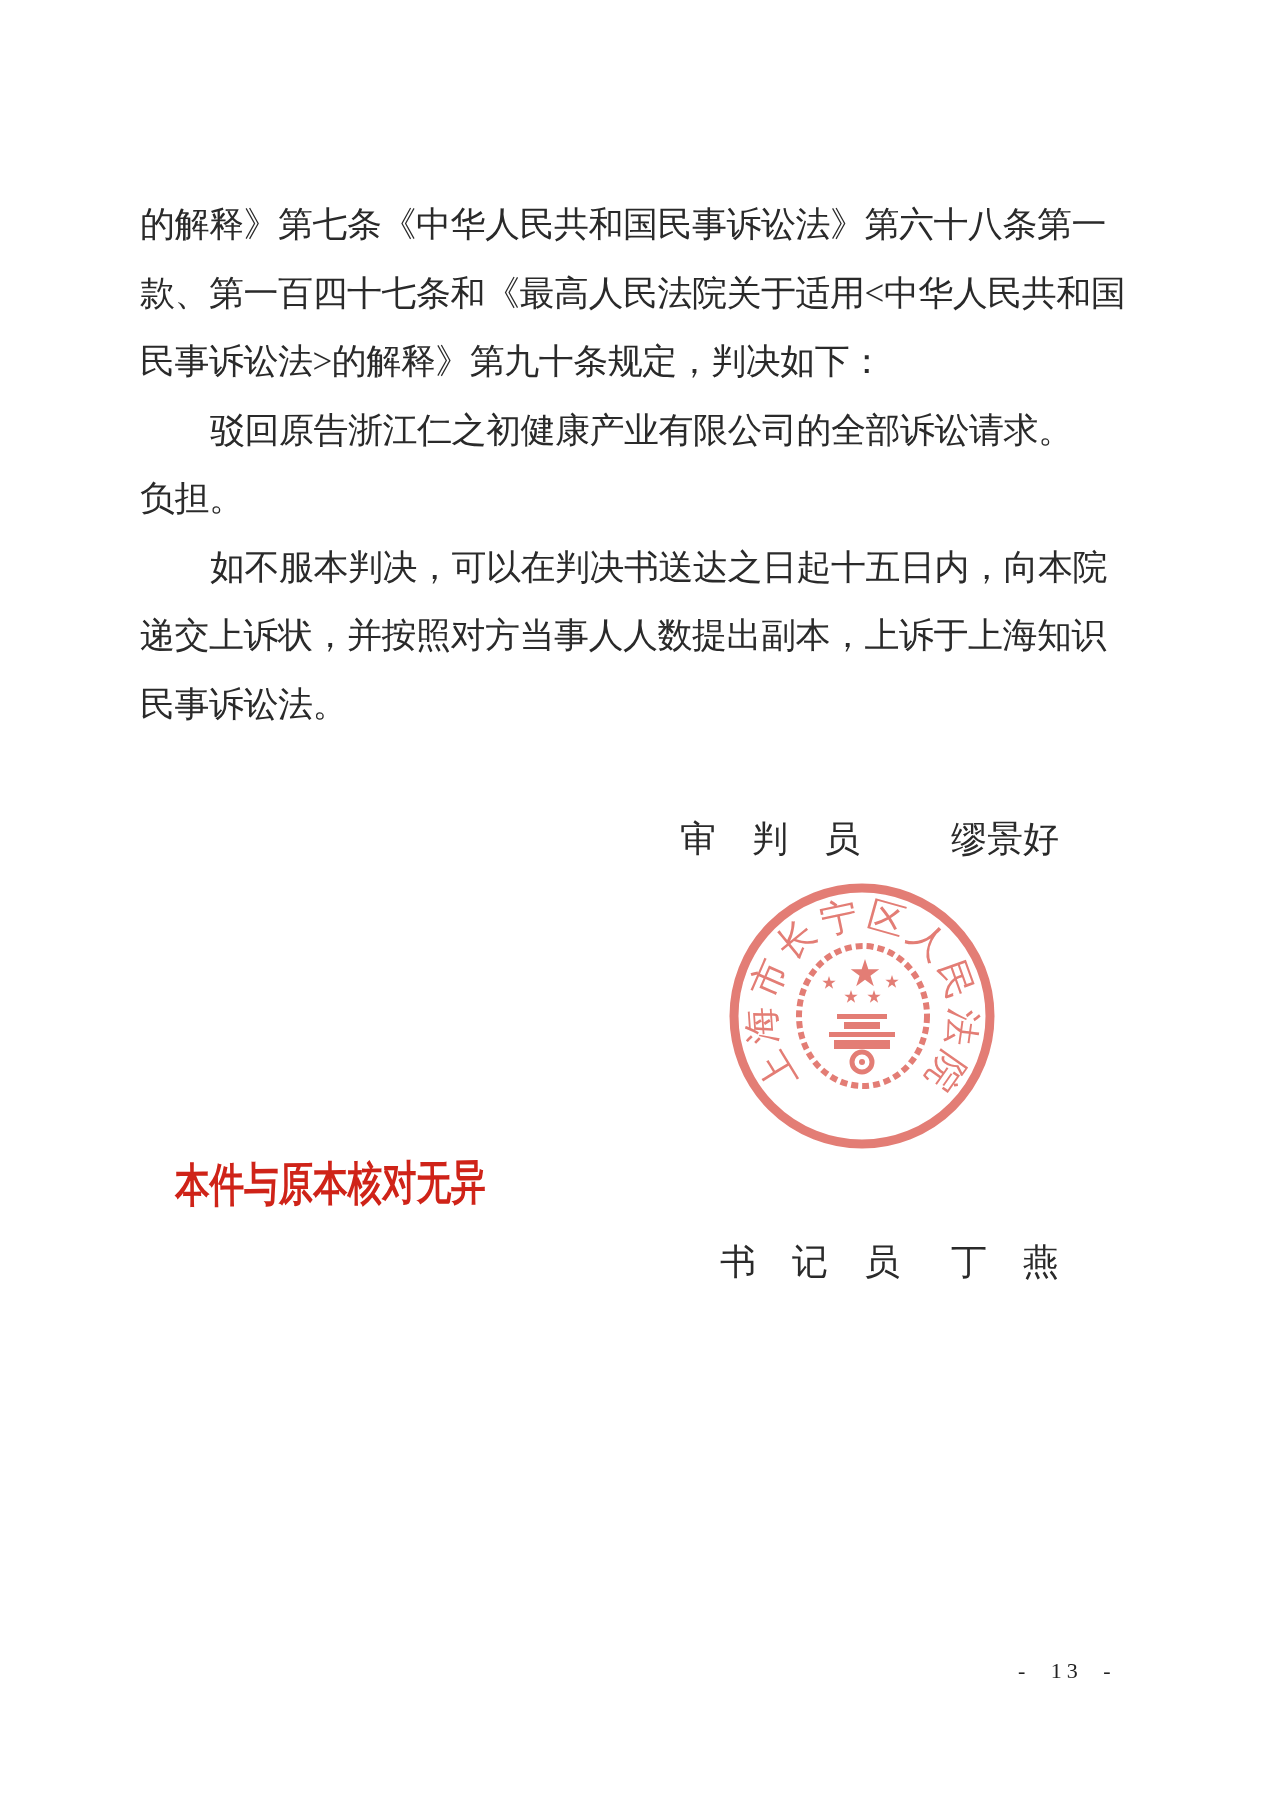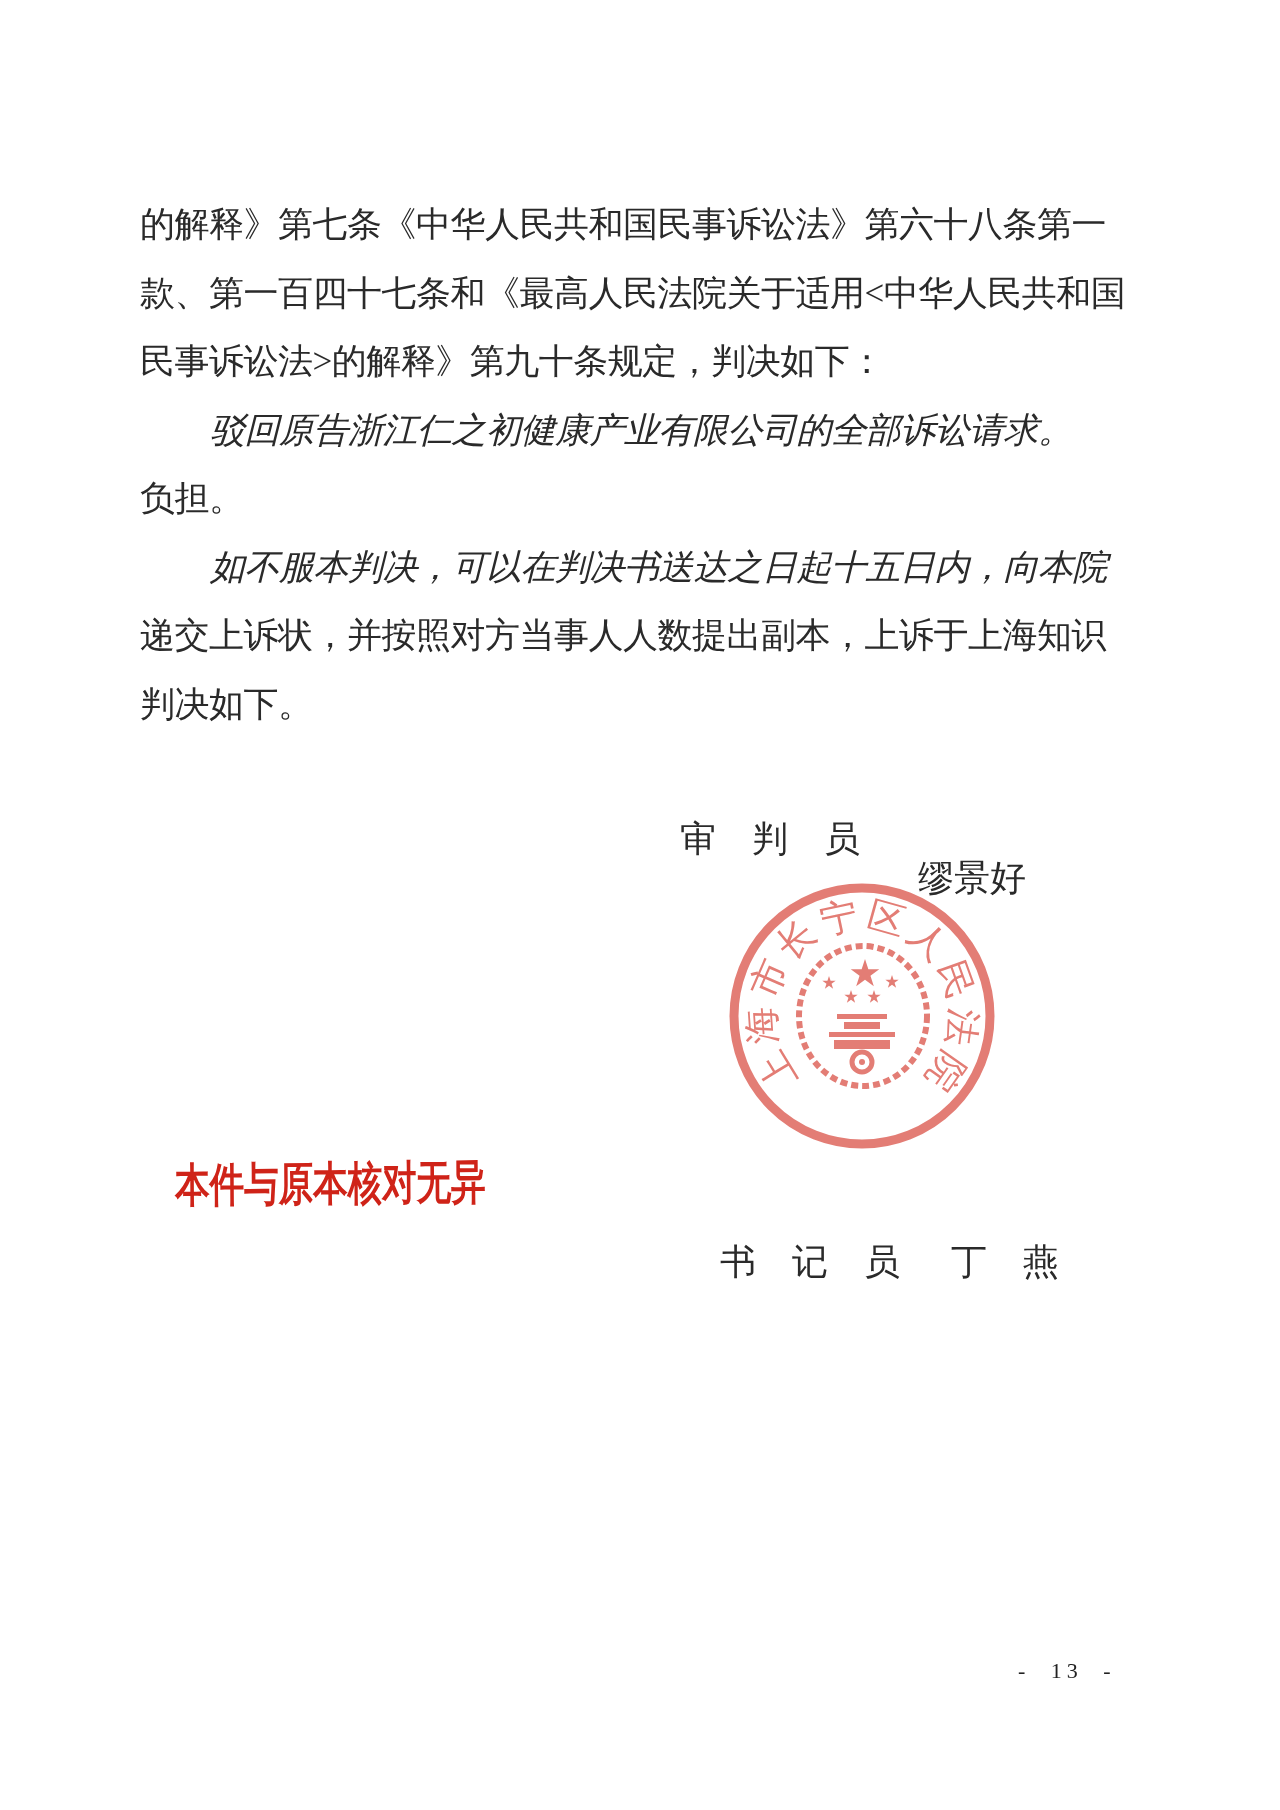--- a/index.html
+++ b/index.html
@@ -22,31 +22,31 @@
   .body-text {
     position: absolute;
     left: 140px; top: 191px;
     width: 990px;
     font-size: 35px;
     line-height: 68.5px;
     letter-spacing: -0.5px;
     color: var(--ink-color);
   }
   .body-text .line { white-space: nowrap; }
-  .body-text .line.indent { text-indent: 70px; font-style: italic; }
+  .body-text .line.indent { text-indent: 70px; }
 
   .sig {
     position: absolute;
     font-size: 36px;
     color: var(--ink-color);
     white-space: nowrap;
     z-index: 2;
   }
   .judge-role  { left: 680px; top: 815px; }
-  .judge-name  { left: 918px; top: 815px; margin-top: 39px; }
+  .judge-name  { left: 951px; top: 815px; }
   .clerk-role  { left: 680px; top: 1238px; margin-left: 40px; }
   .clerk-name  { left: 951px; top: 1238px; }
 
   .seal-date {
     position: absolute;
     left: 677px; top: 1096px;
     font-size: 35px;
     letter-spacing: -2px;
     color: #2b2b2b;
     white-space: nowrap;
@@ -91,21 +91,21 @@
 <div class="page">
 
   <div class="body-text">
     <div class="line">的解释》第七条《中华人民共和国民事诉讼法》第六十八条第一</div>
     <div class="line">款、第一百四十七条和《最高人民法院关于适用&lt;中华人民共和国</div>
     <div class="line">民事诉讼法&gt;的解释》第九十条规定，判决如下：</div>
     <div class="line indent">驳回原告浙江仁之初健康产业有限公司的全部诉讼请求。</div>
     <div class="line">负担。</div>
     <div class="line indent">如不服本判决，可以在判决书送达之日起十五日内，向本院</div>
     <div class="line">递交上诉状，并按照对方当事人人数提出副本，上诉于上海知识</div>
-    <div class="line">判决如下。</div>
+    <div class="line">民事诉讼法。</div>
   </div>
 
   <div class="sig judge-role">审　判　员</div>
   <div class="sig judge-name">缪景好</div>
 
   <svg class="court-seal" viewBox="-140 -140 280 280" xmlns="http://www.w3.org/2000/svg">
     <circle r="128" fill="none" stroke="var(--seal-color)" stroke-width="9"></circle>
     <path id="seal-arc" d="M -62.2 62.2 A 88 88 0 1 1 62.2 62.2" fill="none"></path>
     <text font-size="37" letter-spacing="5" fill="var(--seal-color)" font-family="Liberation Serif, DejaVu Serif, serif">
       <textPath href="#seal-arc" startOffset="0">上海市长宁区人民法院</textPath>

